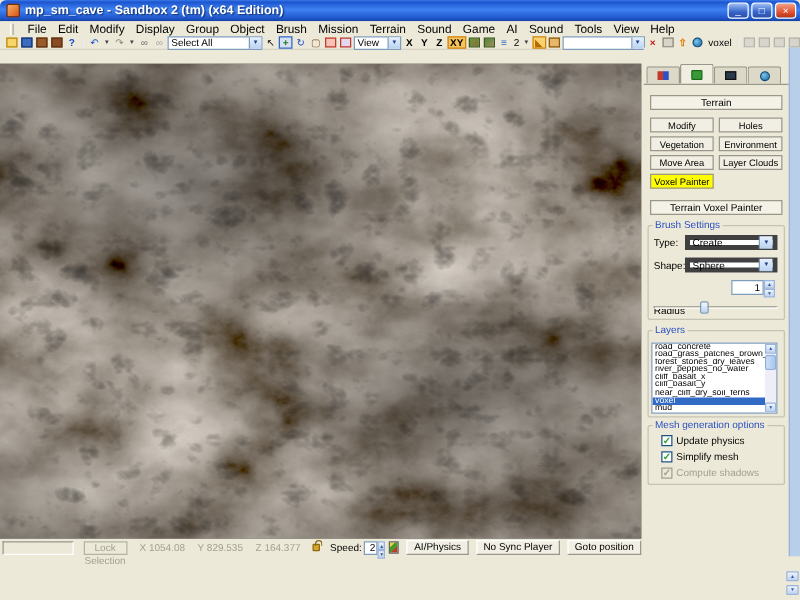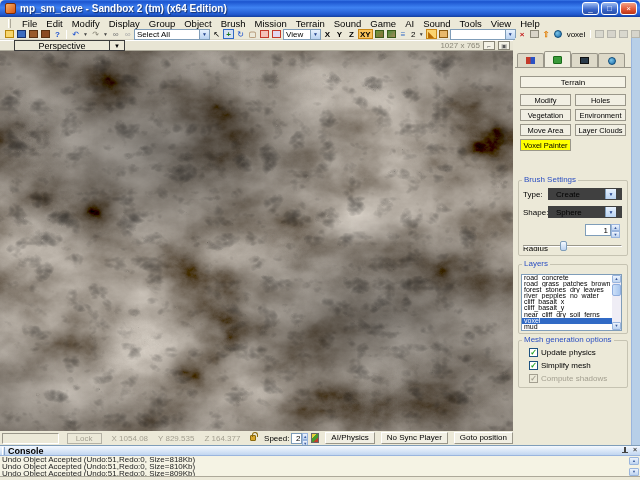--- a/index.html
+++ b/index.html
@@ -100,21 +100,21 @@
   .hbar{position:absolute;left:5px;width:106px;height:12px;background:#f4f2e6;border:1px solid #9a978a;
     text-align:center;font-size:8px;line-height:11px}
   .rbtn{position:absolute;width:51px;height:12px;background:#f1efe3;border:1px solid #9a978a;
     text-align:center;font-size:7.5px;line-height:11px;white-space:nowrap;overflow:hidden}
   .rbtn.activeYellow{background:#ffff00}
 
   .grp{position:absolute;left:3px;width:110px;border:1px solid #c6c3b2;border-radius:2px}
   .grp-label{position:absolute;left:7px;transform:translateY(-55%);background:#ece9d8;color:#2b4fc2;
     font-size:8px;padding:0 2px;white-space:nowrap}
   .f-label{position:absolute;font-size:8px}
-  .select{position:absolute;height:12px;background:#fff;border:6px solid #404040;display:flex;align-items:center;font-size:8px}
+  .select{position:absolute;height:12px;background:#fff;border:4px solid #404040;display:flex;align-items:center;font-size:8px}
   .select .ctext{flex:1;padding-left:2px}
   .select .arr{width:11px;height:10px;background:linear-gradient(180deg,#e7f1fd,#b9d2f0);
     border-left:1px solid #7f9db9;color:#21418c;font-size:5px;display:flex;align-items:center;justify-content:center}
   .numbox{position:absolute;width:26px;height:12px;background:#fff;border:1px solid #7f9db9;
     font-size:8px;text-align:right;padding-right:2px;line-height:11px}
   .vspin{position:absolute;width:9px;height:12px;display:flex;flex-direction:column}
   .vspin span{flex:1;font-size:4px;line-height:5px;text-align:center;background:linear-gradient(180deg,#eef4fd,#bdd3f0);
     border:1px solid #9ab5dd;color:#3a5a9c}
   .slider{position:absolute;height:10px}
   .slider .track{position:absolute;left:0;right:0;top:4px;height:2px;border:1px solid;border-color:#9a978a #fff #fff #9a978a;background:#e0ddcc}
@@ -266,27 +266,20 @@
     <span class="tbi dis">
         <span class="swatch" style="background:#c8c4b8"></span>
       </span>
     <span class="tsep"></span>
     <span class="tbi">
         <span class="swatch" style="background:#b8c8d8;border-color:#5a6a7a"></span>
       </span>
 
   </div>
 
-  <div class="abs vp-header">
-    <span class="cam-combo">Perspective</span>
-    <span class="cam-arrow">▼</span>
-    <span class="vp-res">1027 x 765</span>
-    <span class="vp-tool">⌐</span>
-    <span class="vp-tool">▣</span>
-  </div>
 
   <div class="abs viewport">
     <svg width="513" height="380">
       <defs>
         <filter id="rock" x="0" y="0" width="100%" height="100%">
           <feTurbulence type="fractalNoise" baseFrequency="0.012 0.016" numOctaves="6" seed="11" stitchTiles="stitch"></feTurbulence>
           <feColorMatrix type="matrix" values="0.52 0.52 0.52 0 -0.44
                     0.50 0.50 0.50 0 -0.45
                     0.47 0.47 0.47 0 -0.45
                     0 0 0 0 1"></feColorMatrix>
@@ -345,20 +338,21 @@
       <div class="hbar" style="top:8px">Terrain</div>
 
       <div class="rbtn" style="left:5px;top:26px">Modify</div>
       <div class="rbtn" style="left:60px;top:26px">Holes</div>
       <div class="rbtn" style="left:5px;top:41px">Vegetation</div>
       <div class="rbtn" style="left:60px;top:41px">Environment</div>
       <div class="rbtn" style="left:5px;top:56px">Move Area</div>
       <div class="rbtn" style="left:60px;top:56px">Layer Clouds</div>
       <div class="rbtn activeYellow" style="left:5px;top:71px">Voxel Painter</div>
 
+      <div class="hbar" style="top:92px">Terrain Voxel Painter</div>
 
       <div class="grp" style="top:112px;height:76px"></div>
       <span class="grp-label" style="top:112px">Brush Settings</span>
       <span class="f-label" style="left:8px;top:122px">Type:</span>
       <span class="select" style="left:33px;top:120px;width:74px">
         <span class="ctext">Create</span>
         <span class="arr">▼</span>
       </span>
       <span class="f-label" style="left:8px;top:140px">Shape:</span>
       <span class="select" style="left:33px;top:138px;width:74px">
@@ -409,31 +403,20 @@
       <div class="cbrow disabled" style="top:306px">
         <span class="cb">✓</span>
         <span>Compute shadows</span>
       </div>
 
     </div>
   </div>
 
   <div class="abs right-strip"></div>
 
-  <div class="abs console-header">
-    <span class="cgrip"></span>
-    <span>Console</span>
-    <span class="pin"></span>
-    <span class="r-capbtn">×</span>
-  </div>
-  <div class="abs console-body">
-    <div>Undo Object Accepted (Undo:51,Redo:0, Size=818Kb)</div>
-    <div>Undo Object Accepted (Undo:51,Redo:0, Size=810Kb)</div>
-    <div>Undo Object Accepted (Undo:51,Redo:0, Size=809Kb)</div>
-  </div>
   <div class="abs cscroll">
     <span class="sbarrow">▲</span>
     <span class="lsp"></span>
     <span class="sbarrow">▼</span>
   </div>
   <div class="abs bottom-strip"></div>
 
 </div>
 
 </body></html>

